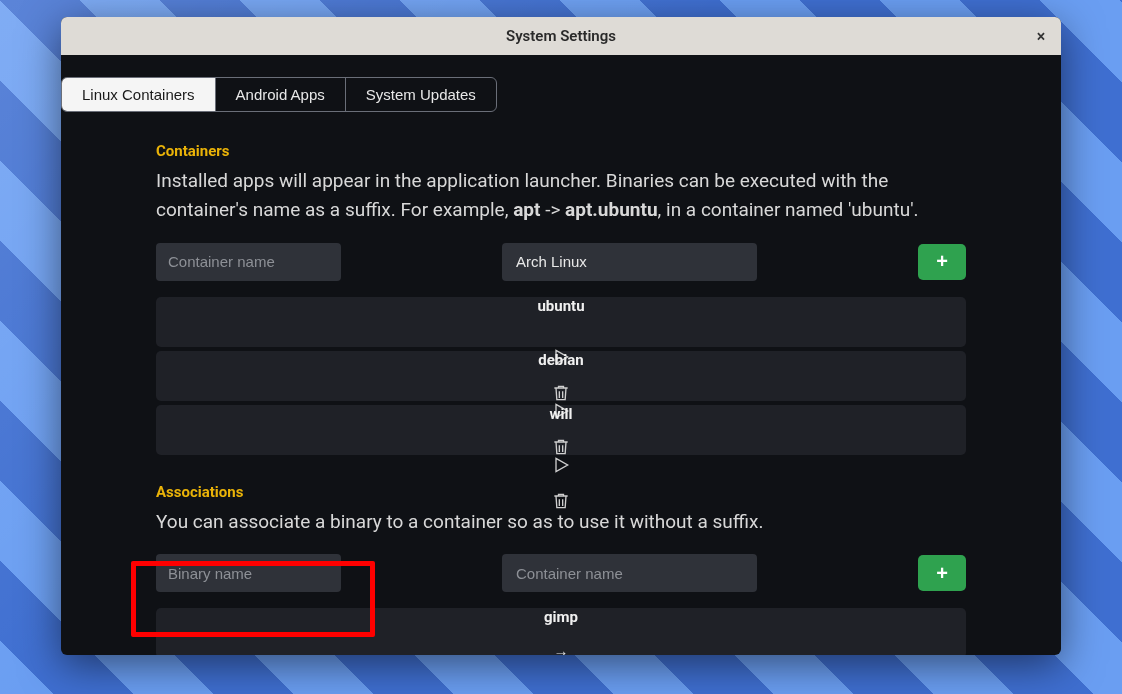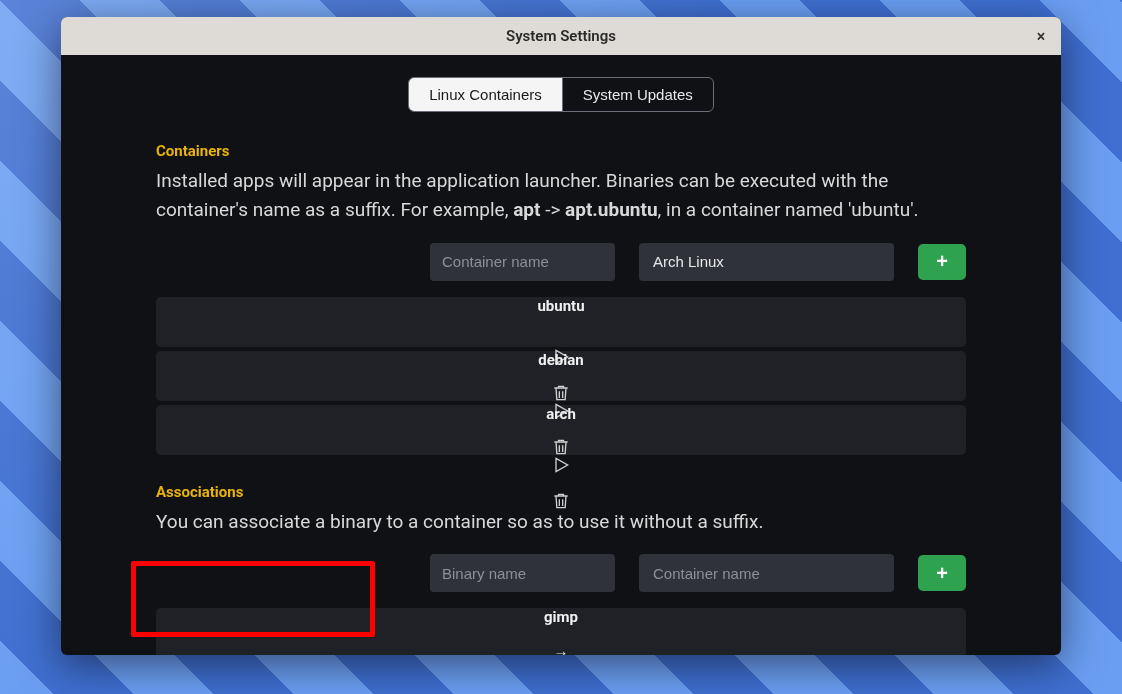--- a/index.html
+++ b/index.html
@@ -47,21 +47,21 @@
     color: #e8e8e8;
     padding: 22px 0 30px 0;
     position: relative;
   }
   
   .content::-webkit-scrollbar { width: 8px; }
   .content::-webkit-scrollbar-track { background: #0f1115; }
   .content::-webkit-scrollbar-thumb { background: #3a3d44; border-radius: 4px; }
 
   .tabs {
-    display: flex; justify-content: center; gap: 0;
+    display: flex; justify-content: flex-start; gap: 0;
     margin-bottom: 30px;
   }
   .tabgroup {
     display: inline-flex;
     border: 1px solid #6a6e78;
     border-radius: 6px;
     overflow: hidden;
   }
   .tab {
     padding: 8px 20px;
@@ -87,21 +87,21 @@
     margin-bottom: 6px;
   }
   .section p.desc {
     font-size: 19px; color: #d8d8d8; line-height: 1.55;
     margin-bottom: 18px;
   }
   .section p.desc b { font-weight: 700; }
 
   .addrow {
     display: flex; gap: 24px; align-items: center;
-    justify-content: flex-end;
+    justify-content: space-between;
     margin-bottom: 16px;
   }
   .textinput {
     background: #2f3239;
     border: none;
     border-radius: 4px;
     height: 38px;
     padding: 0 12px;
     color: #e8e8e8;
     font-size: 15px;
@@ -157,20 +157,21 @@
   <div class="titlebar">
     <span>System Settings</span>
     <span class="close">×</span>
   </div>
 
   <div class="content">
 
     <div class="tabs">
       <div class="tabgroup">
         <button class="tab active">Linux Containers</button>
+        <button class="tab">Android Apps</button>
         <button class="tab">System Updates</button>
       </div>
     </div>
 
     <div class="section">
       <h3>Containers</h3>
       <p class="desc">
         <span>Installed apps will appear in the application launcher. Binaries can be executed with the container's name as a suffix. For example, </span><b>apt</b><span> -&gt; </span><b>apt.ubuntu</b><span>, in a container named 'ubuntu'.</span>
       </p>
 
@@ -202,21 +203,21 @@
               <polygon points="6,4 20,12 6,20" fill="none"></polygon>
             </svg>
         </button>
         <button class="iconbtn">
           <svg viewBox="0 0 24 24">
               <path d="M4 6h16M9 6V4h6v2M6 6l1 14h10l1-14M10 10v8M14 10v8"></path>
             </svg>
         </button>
       </div>
       <div class="listrow">
-        <span class="rname">arch</span>
+        <span class="rname">will</span>
         <span class="spacer"></span>
         <button class="iconbtn">
           <svg viewBox="0 0 24 24">
               <polygon points="6,4 20,12 6,20" fill="none"></polygon>
             </svg>
         </button>
         <button class="iconbtn">
           <svg viewBox="0 0 24 24">
               <path d="M4 6h16M9 6V4h6v2M6 6l1 14h10l1-14M10 10v8M14 10v8"></path>
             </svg>

